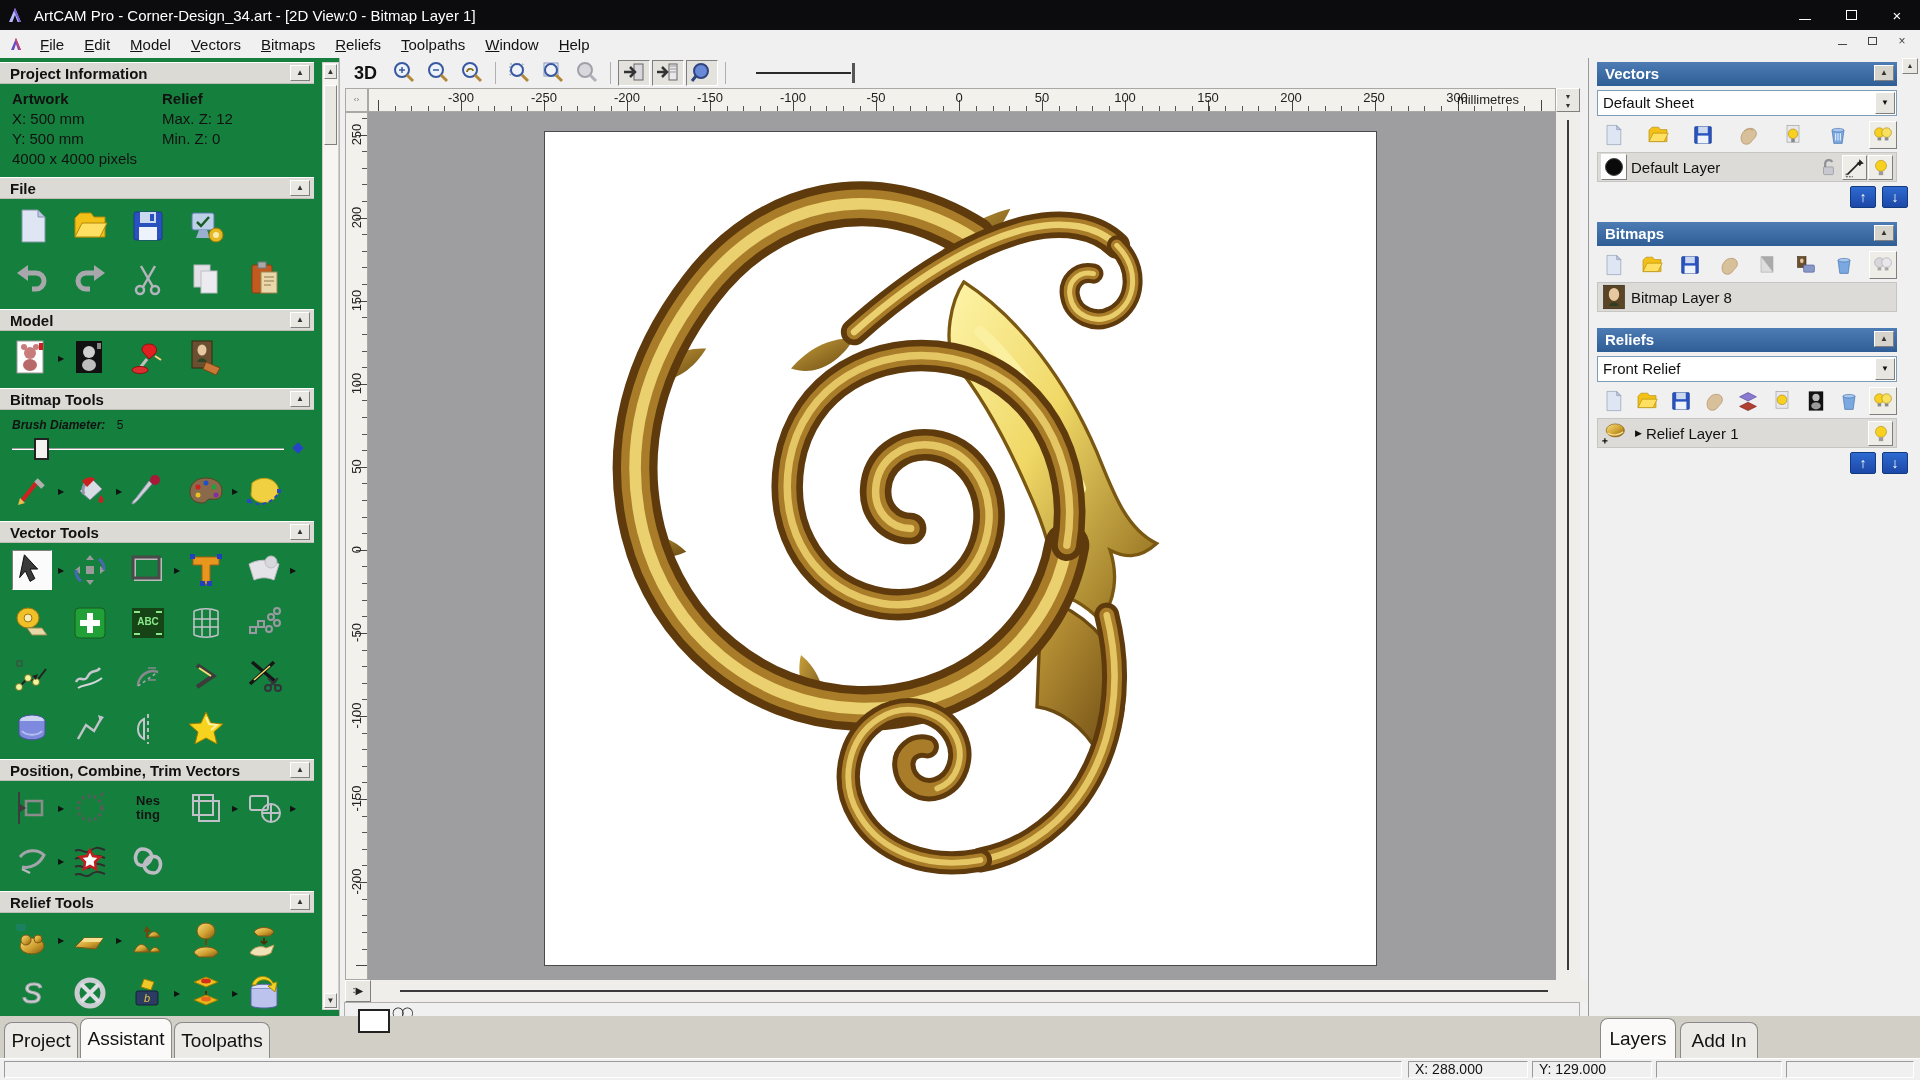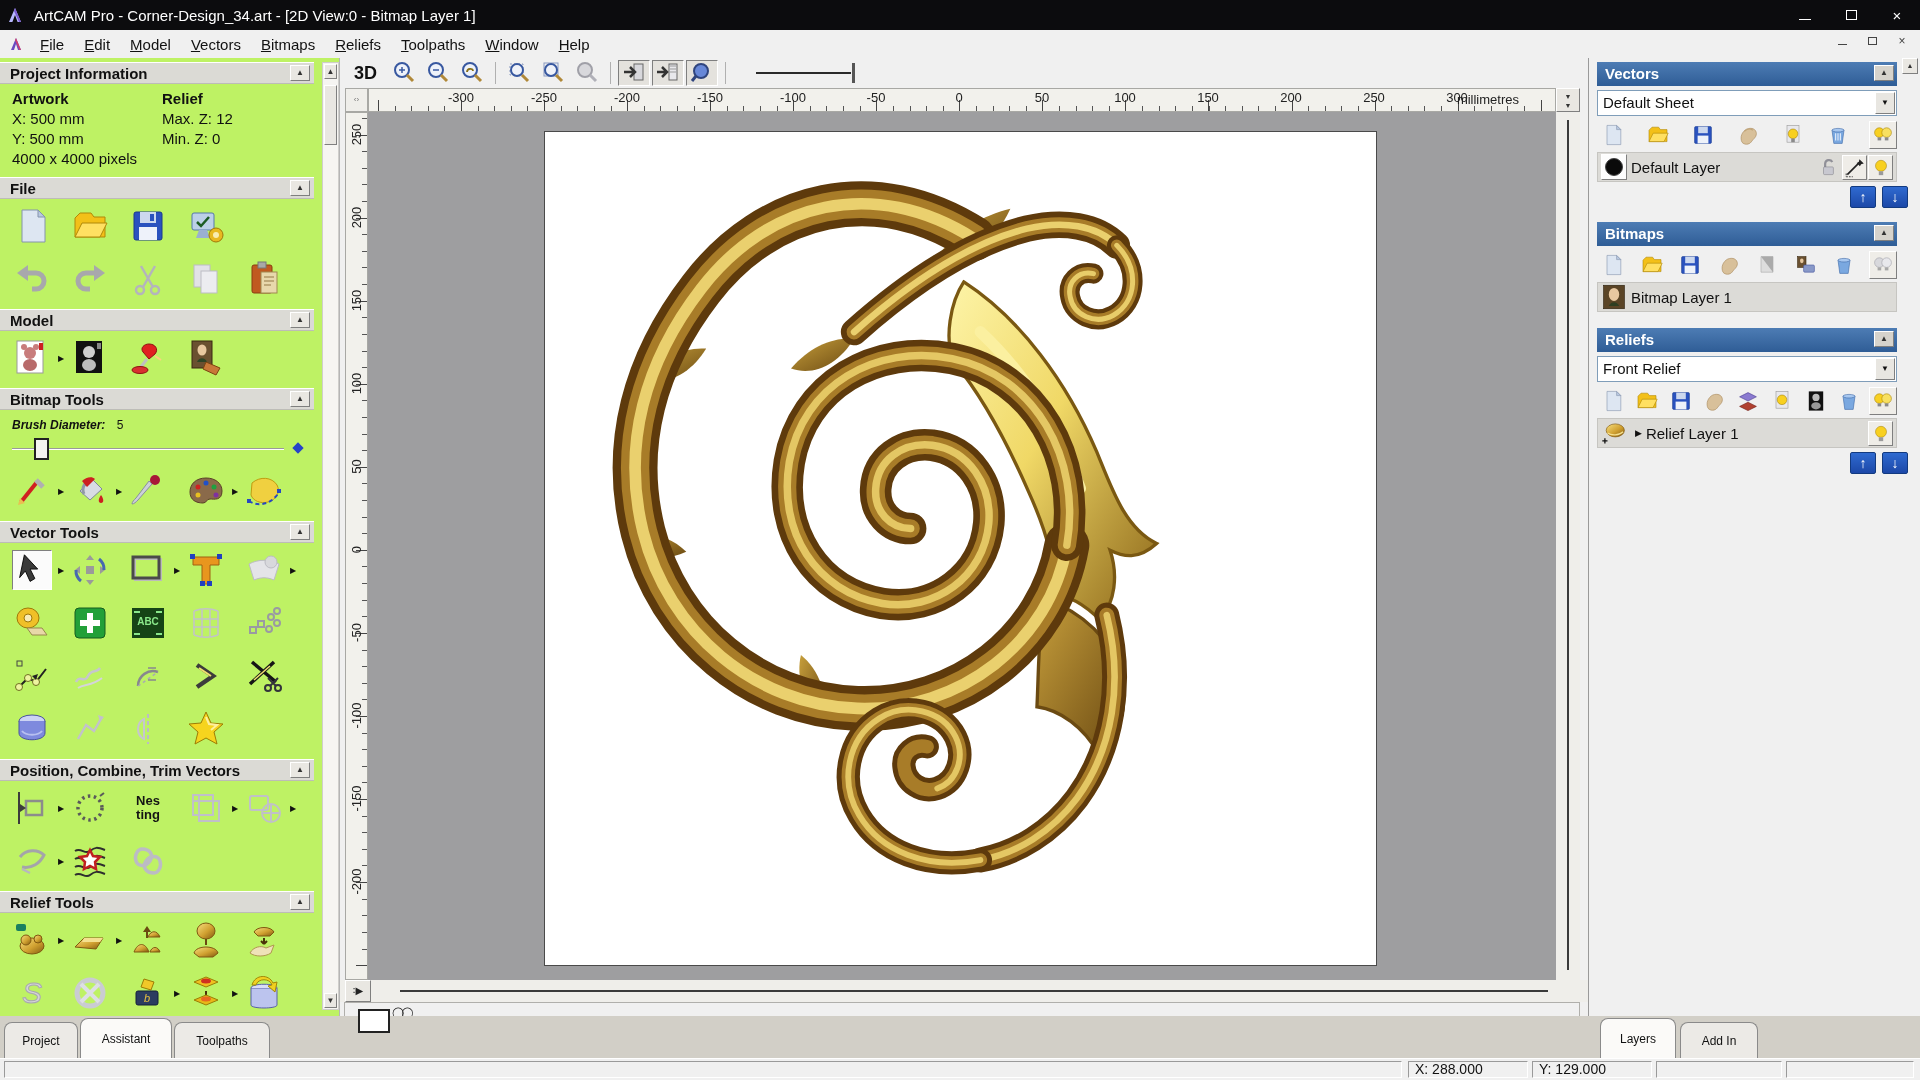--- a/index.html
+++ b/index.html
@@ -18,21 +18,21 @@
   #menubar{position:absolute;left:0;top:30px;width:1920px;height:28px;background:#f0f0f0;display:flex;align-items:center;}
   .menu-item{display:inline-block;padding:3px 10px;font-size:15px;color:#111;}
   .menu-item::first-letter{text-decoration:underline;}
   #mdibtns{position:absolute;right:10px;top:34px;display:flex;gap:14px;align-items:center;}
   .mdib{width:16px;height:14px;display:flex;align-items:center;justify-content:center;color:#444;font-size:12px;}
   .mdib .glyph-min{background:#444;width:9px;margin-top:7px;}
   .mdib .glyph-max{border-color:#444;width:9px;height:8px;}
   
   .raised{border:1px solid;border-color:#fff #7f7f7f #7f7f7f #fff;background:#e9e7e2;}
   
-  #assistant{position:absolute;left:0;top:58px;width:340px;height:958px;background:#bef264;
+  #assistant{position:absolute;left:0;top:58px;width:340px;height:958px;background:#15803d;
              border-right:1px solid #b5b5b5;overflow:hidden;}
   #apanel{position:absolute;left:0;top:0;width:314px;height:100%;overflow:hidden;}
   .sec-h{position:relative;height:22px;background:#dbdad5;border-top:1px solid #fff;border-bottom:1px solid #bdbcb7;
          font-weight:bold;font-size:15px;line-height:21px;padding-left:10px;margin-top:4px;}
   .colbtn{position:absolute;right:4px;top:2px;width:20px;height:16px;font-size:8px;line-height:14px;
           text-align:center;color:#333;}
   .pi-body{display:grid;grid-template-columns:150px 150px;padding:5px 0 4px 12px;font-size:15px;line-height:20px;}
   .pi-body .b{font-weight:bold;}
   .iconrow{display:flex;align-items:center;padding:7px 0 6px 12px;}
   .tool{width:40px;height:40px;display:flex;align-items:center;justify-content:flex-start;margin-right:6px;}
@@ -48,21 +48,21 @@
                 border:2px solid #222;}
   .bluediamond{position:absolute;right:0;top:8px;width:8px;height:8px;background:#2644c8;transform:rotate(45deg);}
   
   #ascroll{position:absolute;right:0;top:4px;width:17px;height:948px;background:#f6f5f2;border:1px solid #cfcecb;}
   .sarrow{position:absolute;left:1px;width:13px;height:15px;font-size:8px;line-height:14px;text-align:center;color:#333;}
   #athumb{position:absolute;left:1px;top:22px;width:13px;height:60px;}
   
   .tabstrip{position:absolute;height:42px;top:1016px;background:#d2cfc7;}
   .tab{position:absolute;top:6px;height:36px;border:1px solid #8a8a8a;border-bottom:none;
        border-radius:8px 8px 0 0;background:#eceae6;display:flex;align-items:center;justify-content:center;
-       font-size:12px;padding:0 6px;}
+       font-size:19px;padding:0 6px;}
   .tab.active{background:#fbfaf8;top:2px;height:40px;z-index:2;}
   
   #viewtools{position:absolute;left:340px;top:58px;width:1248px;height:30px;background:#f0f0f0;
              display:flex;align-items:center;}
   .vt{width:32px;height:26px;display:flex;align-items:center;justify-content:center;margin:0 1px;}
   .vt svg{width:26px;height:26px;}
   .vt.pressed{border:1px solid;border-color:#7f7f7f #fff #fff #7f7f7f;background:#e4e2dd;}
   .vsep{width:1px;height:22px;background:#b0b0b0;margin:0 6px;}
   #btn3d{font-weight:bold;font-size:18px;margin:0 10px 0 14px;}
   #contrastslider{position:relative;width:110px;height:24px;margin-left:24px;}
@@ -1065,21 +1065,21 @@
         </span>
     </div>
     <div class="layerrow" style="top:224px">
       <span class="thumb">
           <svg viewBox="0 0 40 40">
             <rect x="4" y="2" width="32" height="36" fill="#5a4426" stroke="#2e2210"></rect>
             <ellipse cx="20" cy="16" rx="8" ry="10" fill="#e8c8a0"></ellipse>
             <path d="M12 34c3-8 13-8 16 0z" fill="#2e3e22"></path>
           </svg>
         </span>
-      <span class="lname">Bitmap Layer 1</span>
+      <span class="lname">Bitmap Layer 8</span>
     </div>
 
     <div class="bluehdr" style="top:270px">
       <span>Reliefs</span>
       <span class="colbtn">▲</span>
     </div>
     <div class="combo" style="top:298px">
       <span>Front Relief</span>
       <span class="drop">▼</span>
     </div>

